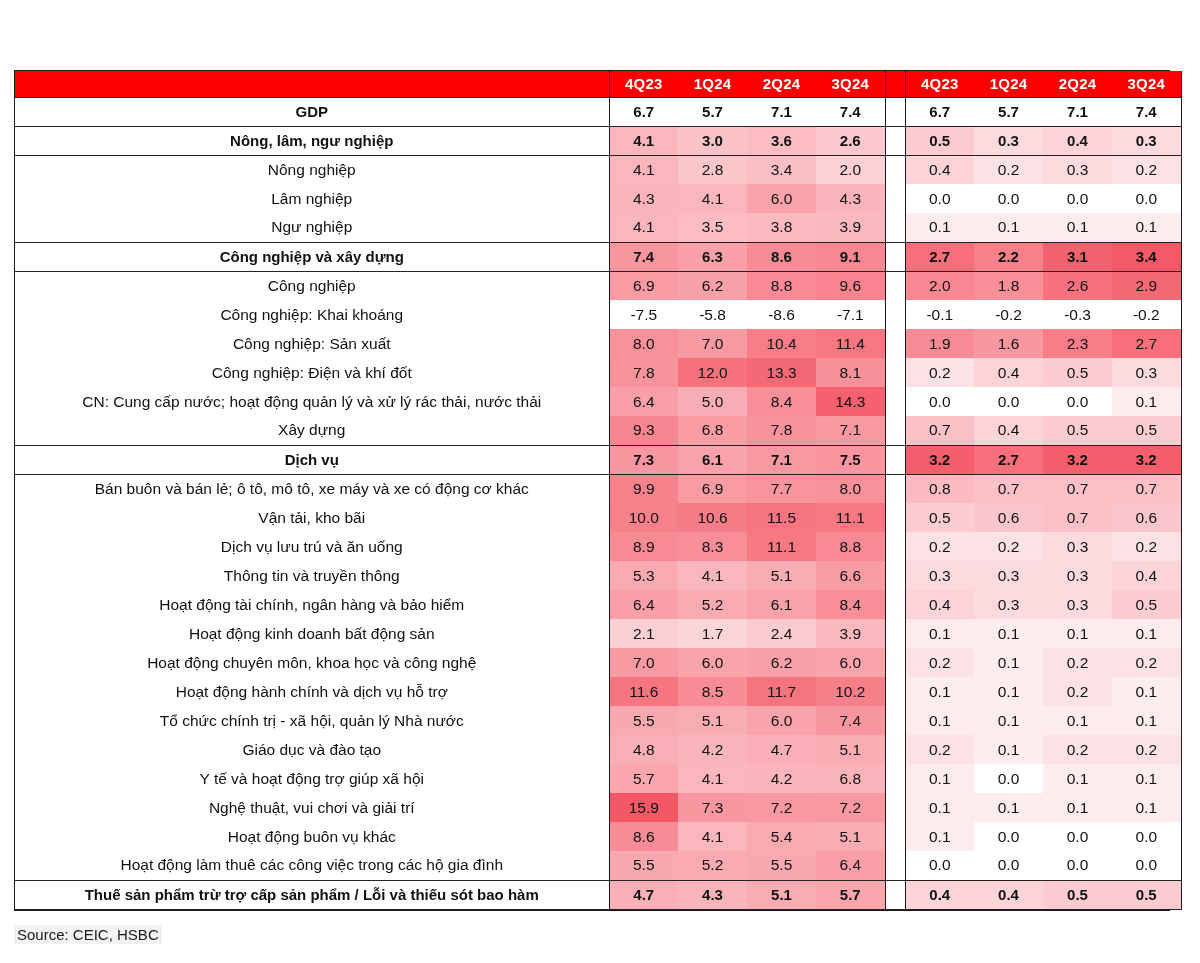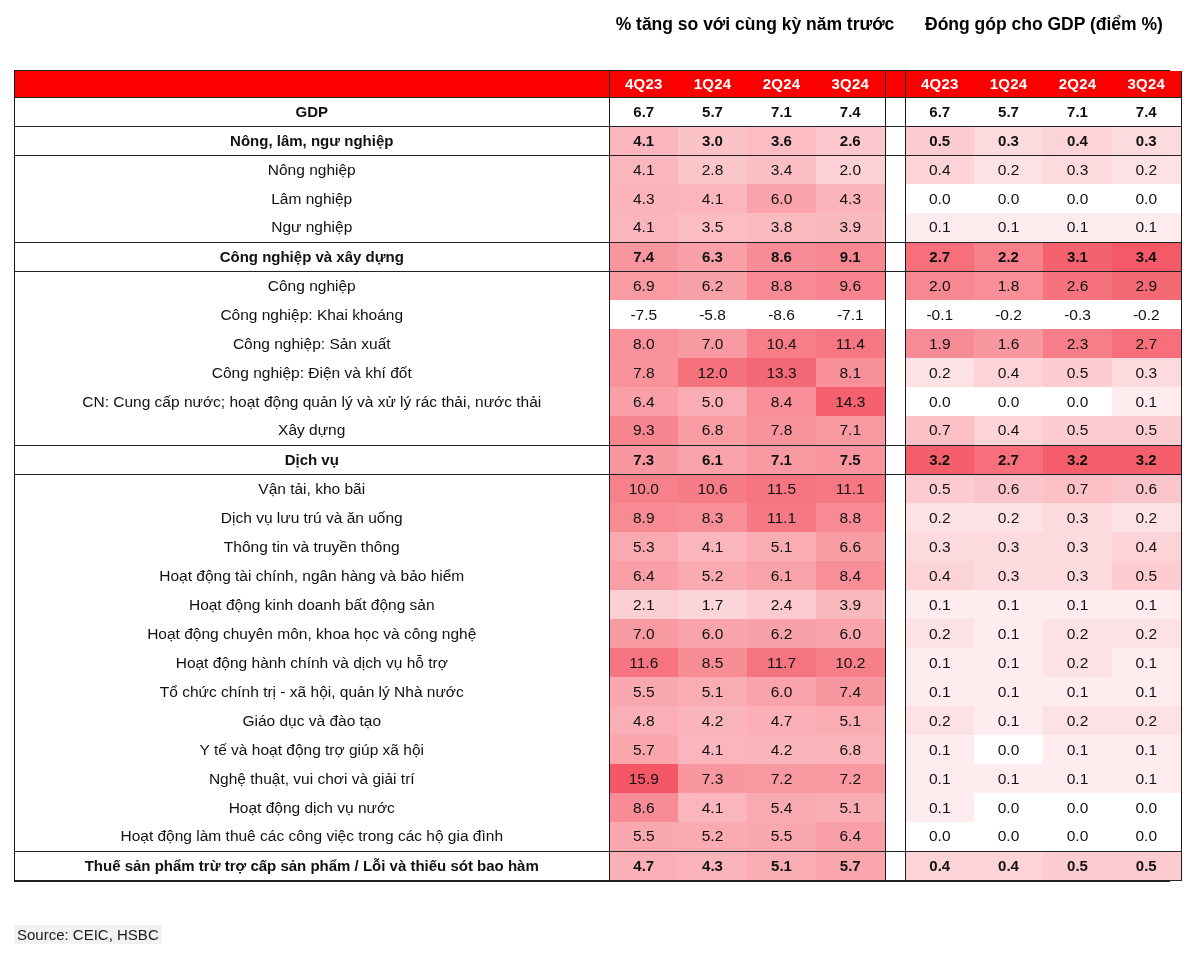--- a/index.html
+++ b/index.html
@@ -92,24 +92,20 @@
     font-size:15px;color:#1a1a1a;font-weight:400;
     background:#f2f2f2;
     padding:1px 3px;
   }
 </style>
 </head>
 <body>
 
 <div class="page">
 
-  <div class="superheads">
-    <div class="superhead" id="sh-growth">% tăng so với cùng kỳ năm trước</div>
-    <div class="superhead" id="sh-contrib">Đóng góp cho GDP (điểm %)</div>
-  </div>
 
   <div class="tbl-wrap">
     <table class="grid">
       <colgroup>
         <col class="c-label">
           <col class="c-num">
           <col class="c-num">
           <col class="c-num">
           <col class="c-num">
         <col class="c-gap">
@@ -280,20 +276,32 @@
             <td class="num bold blockstart" style="background:rgb(248,151,160)">7.3</td>
             <td class="num bold" style="background:rgb(249,162,170)">6.1</td>
             <td class="num bold" style="background:rgb(248,153,161)">7.1</td>
             <td class="num bold blockend" style="background:rgb(248,149,158)">7.5</td>
             <td class="gapcell"></td>
             <td class="num bold" style="background:rgb(245,95,108)">3.2</td>
             <td class="num bold" style="background:rgb(246,111,123)">2.7</td>
             <td class="num bold" style="background:rgb(245,95,108)">3.2</td>
             <td class="num bold blockend" style="background:rgb(245,95,108)">3.2</td>
           </tr>
+          <tr class="secline">
+            <td class="lbl">Bán buôn và bán lẻ; ô tô, mô tô, xe máy và xe có động cơ khác</td>
+            <td class="num blockstart" style="background:rgb(247,130,140)">9.9</td>
+            <td class="num" style="background:rgb(248,155,163)">6.9</td>
+            <td class="num" style="background:rgb(248,148,157)">7.7</td>
+            <td class="num blockend" style="background:rgb(248,145,154)">8.0</td>
+            <td class="gapcell"></td>
+            <td class="num" style="background:rgb(251,187,193)">0.8</td>
+            <td class="num" style="background:rgb(251,193,198)">0.7</td>
+            <td class="num" style="background:rgb(251,193,198)">0.7</td>
+            <td class="num blockend" style="background:rgb(251,193,198)">0.7</td>
+          </tr>
           <tr>
             <td class="lbl">Vận tải, kho bãi</td>
             <td class="num blockstart" style="background:rgb(247,129,139)">10.0</td>
             <td class="num" style="background:rgb(246,124,135)">10.6</td>
             <td class="num" style="background:rgb(246,117,129)">11.5</td>
             <td class="num blockend" style="background:rgb(246,120,131)">11.1</td>
             <td class="gapcell"></td>
             <td class="num" style="background:rgb(252,204,209)">0.5</td>
             <td class="num" style="background:rgb(251,198,203)">0.6</td>
             <td class="num" style="background:rgb(251,193,198)">0.7</td>
@@ -413,21 +421,21 @@
             <td class="num" style="background:rgb(248,151,160)">7.3</td>
             <td class="num" style="background:rgb(248,152,161)">7.2</td>
             <td class="num blockend" style="background:rgb(248,152,161)">7.2</td>
             <td class="gapcell"></td>
             <td class="num" style="background:rgb(254,236,238)">0.1</td>
             <td class="num" style="background:rgb(254,236,238)">0.1</td>
             <td class="num" style="background:rgb(254,236,238)">0.1</td>
             <td class="num blockend" style="background:rgb(254,236,238)">0.1</td>
           </tr>
           <tr>
-            <td class="lbl">Hoạt động dịch vụ nước</td>
+            <td class="lbl">Hoạt động buôn vụ khác</td>
             <td class="num blockstart" style="background:rgb(248,140,150)">8.6</td>
             <td class="num" style="background:rgb(250,182,188)">4.1</td>
             <td class="num" style="background:rgb(249,169,176)">5.4</td>
             <td class="num blockend" style="background:rgb(250,172,179)">5.1</td>
             <td class="gapcell"></td>
             <td class="num" style="background:rgb(254,236,238)">0.1</td>
             <td class="num" style="background:rgb(255,255,255)">0.0</td>
             <td class="num" style="background:rgb(255,255,255)">0.0</td>
             <td class="num blockend" style="background:rgb(255,255,255)">0.0</td>
           </tr>

